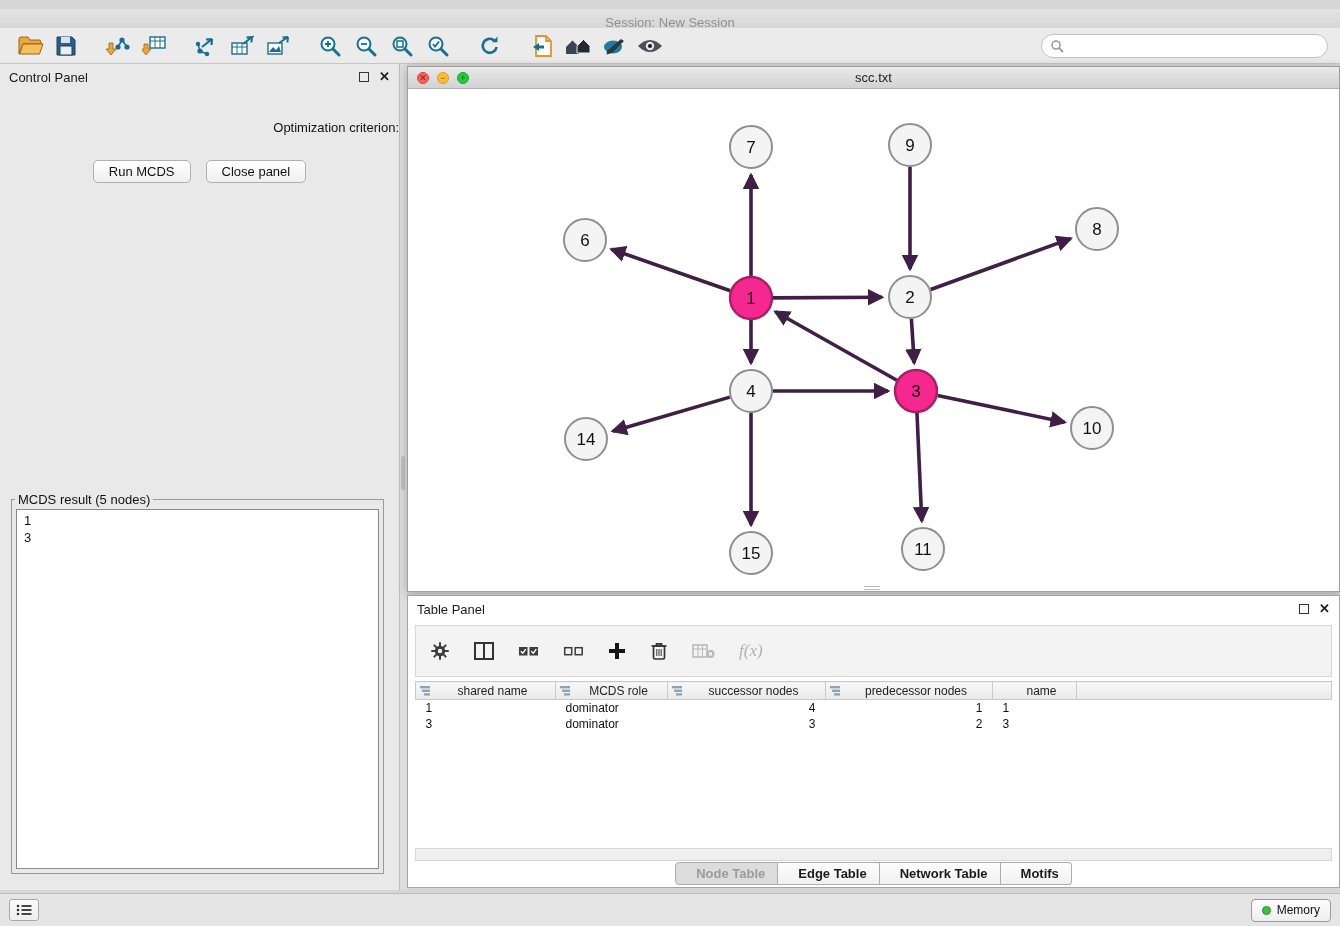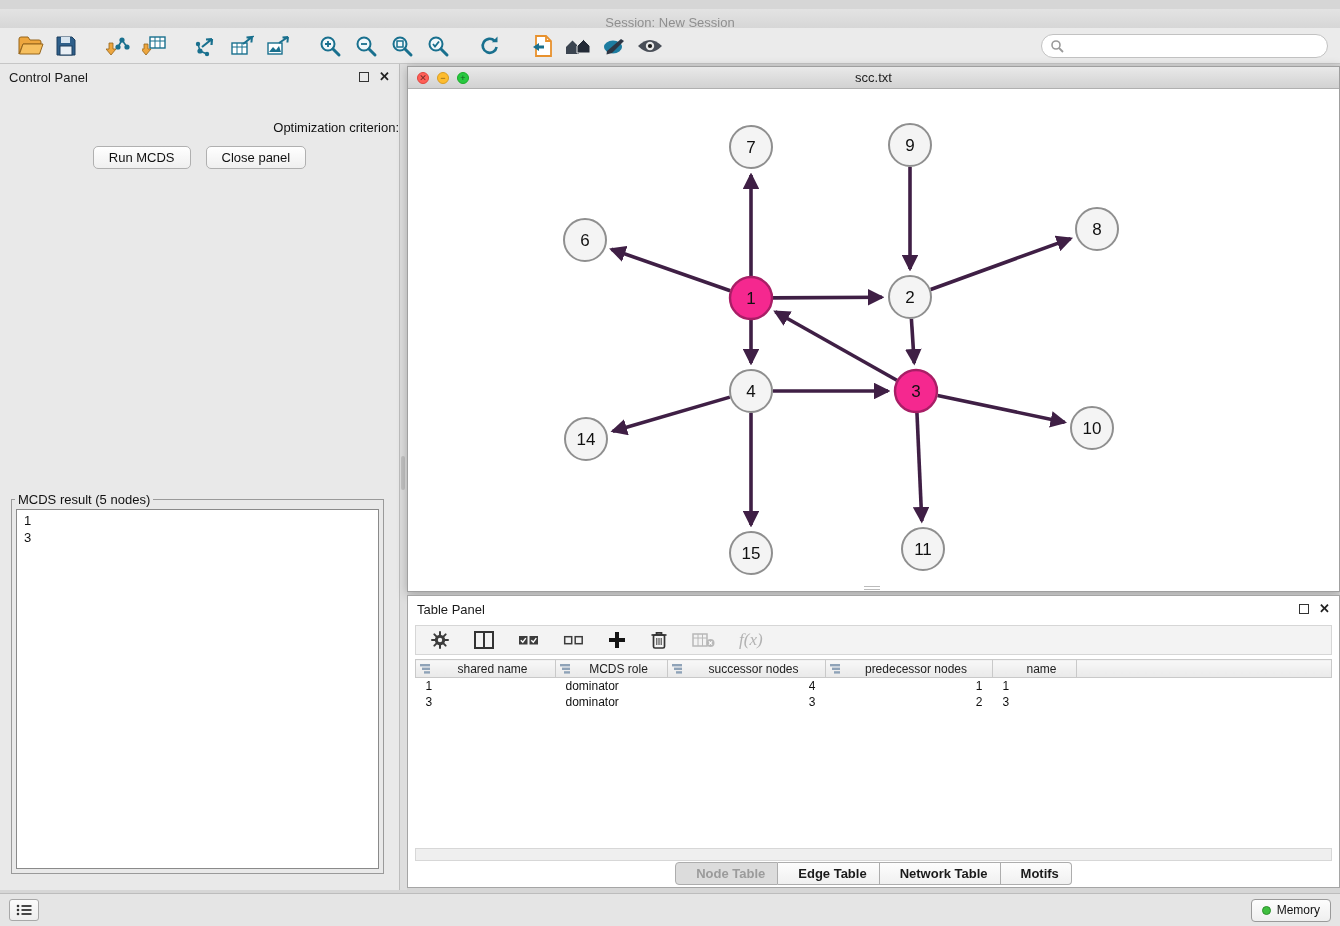--- a/index.html
+++ b/index.html
@@ -38,21 +38,21 @@
 
   
   .control-panel { position:absolute; top:64px; left:0; width:400px; bottom:36px;
     background:#e9e9e9; border-right:1px solid #bdbdbd; }
   .cp-tabs { display:flex; justify-content:center; margin-top:2px; }
   .opt-label { text-align:right; margin-top:30px; font-size:13px; color:#111; }
   .criterion { width:312px; height:24px; margin:9px auto 0;
     border:1px solid #ababab; border-radius:4px; background:linear-gradient(#ffffff,#f3f3f3);
     display:flex; align-items:center; padding:0 7px; font-size:13px; color:#111; }
   .criterion .stepper { margin-left:auto; }
-  .btn-row { display:flex; justify-content:center; gap:15px; margin-top:11px; }
+  .btn-row { display:flex; justify-content:center; gap:15px; margin-top:25px; }
   .mac-btn { font-size:13px; padding:3px 15px; color:#111;
     background:linear-gradient(#ffffff,#efefef); border:1px solid #b0b0b0; border-radius:5px;
     font-family:"Liberation Sans",sans-serif; }
   .result-fieldset { position:absolute; left:11px; right:15px; top:428px; bottom:16px;
     border:1px solid #9a9a9a; }
   .result-fieldset legend { font-size:13px; color:#111; padding:0 3px; margin-left:3px; }
   .result-inner { position:absolute; top:2px; left:4px; right:4px; bottom:4px;
     background:#fff; border:1px solid #8a8a8a; font-size:13px; line-height:17px;
     padding:2px 7px; overflow:auto; color:#111; }
 
@@ -74,21 +74,21 @@
   .light.yellow { background:#febc2e; border:1px solid #d89e24; }
   .light.green { background:#28c840; border:1px solid #1aab29; }
   .graph-svg { position:absolute; top:22px; left:0; width:931px; height:502px; }
   .graph-svg text { font-family:"Liberation Sans",sans-serif; }
   .resize-notch { position:absolute; bottom:1px; left:456px; width:16px; height:4px;
     border-top:1px solid #bbb; border-bottom:1px solid #bbb; }
 
   
   .table-panel { position:absolute; left:407px; top:595px; width:933px; height:293px;
     background:#fff; border:1px solid #a5a5a5; }
-  .tp-toolbar { margin:3px 7px 4px; height:30px; background:#f3f3f3;
+  .tp-toolbar { margin:3px 7px 4px; height:52px; background:#f3f3f3;
     border:1px solid #d6d6d6; display:flex; align-items:center; padding:0 14px; gap:24px; }
   .tp-ibtn { background:none; border:none; display:flex; align-items:center;
     justify-content:center; padding:0; height:28px; }
   .fx-label { font-family:"Liberation Serif",serif; font-style:italic;
     color:#b2b2b2; font-size:17px; }
   .tp-table { margin:0 7px; border-collapse:collapse; table-layout:fixed;
     width:calc(100% - 14px); font-size:12px; }
   .tp-table th { background:linear-gradient(#f8f8f8,#e9e9e9); border:1px solid #c9c9c9;
     height:18px; font-weight:normal; color:#222; text-align:center; position:relative;
     padding:0 4px 0 18px; overflow:hidden; white-space:nowrap; }

